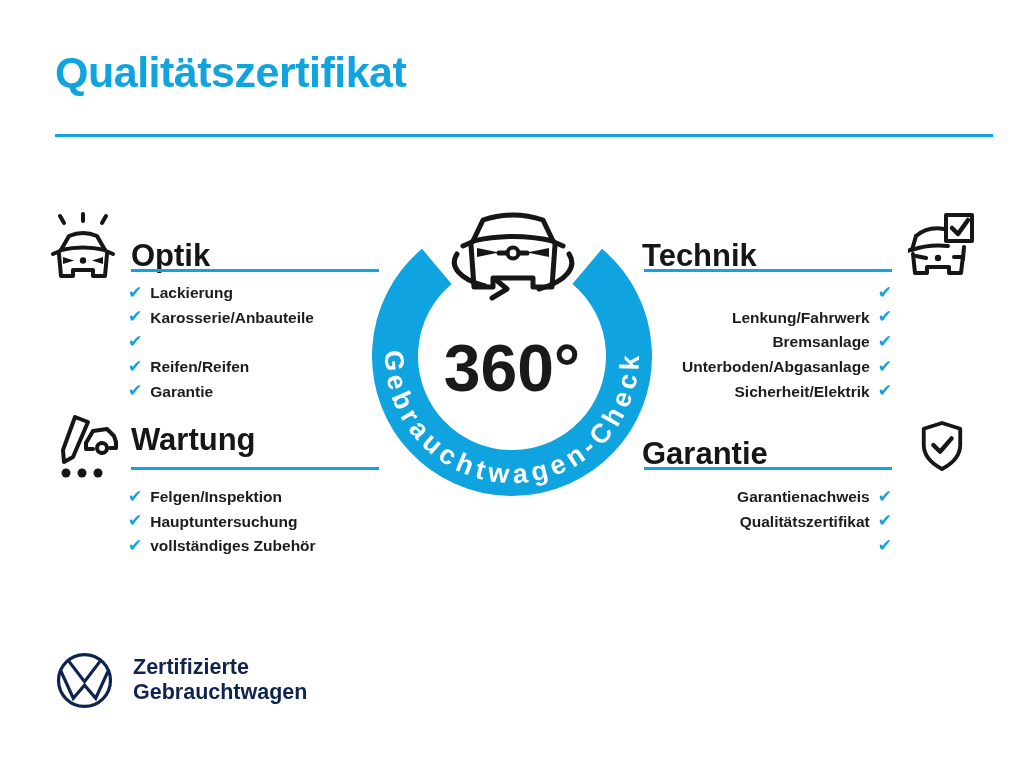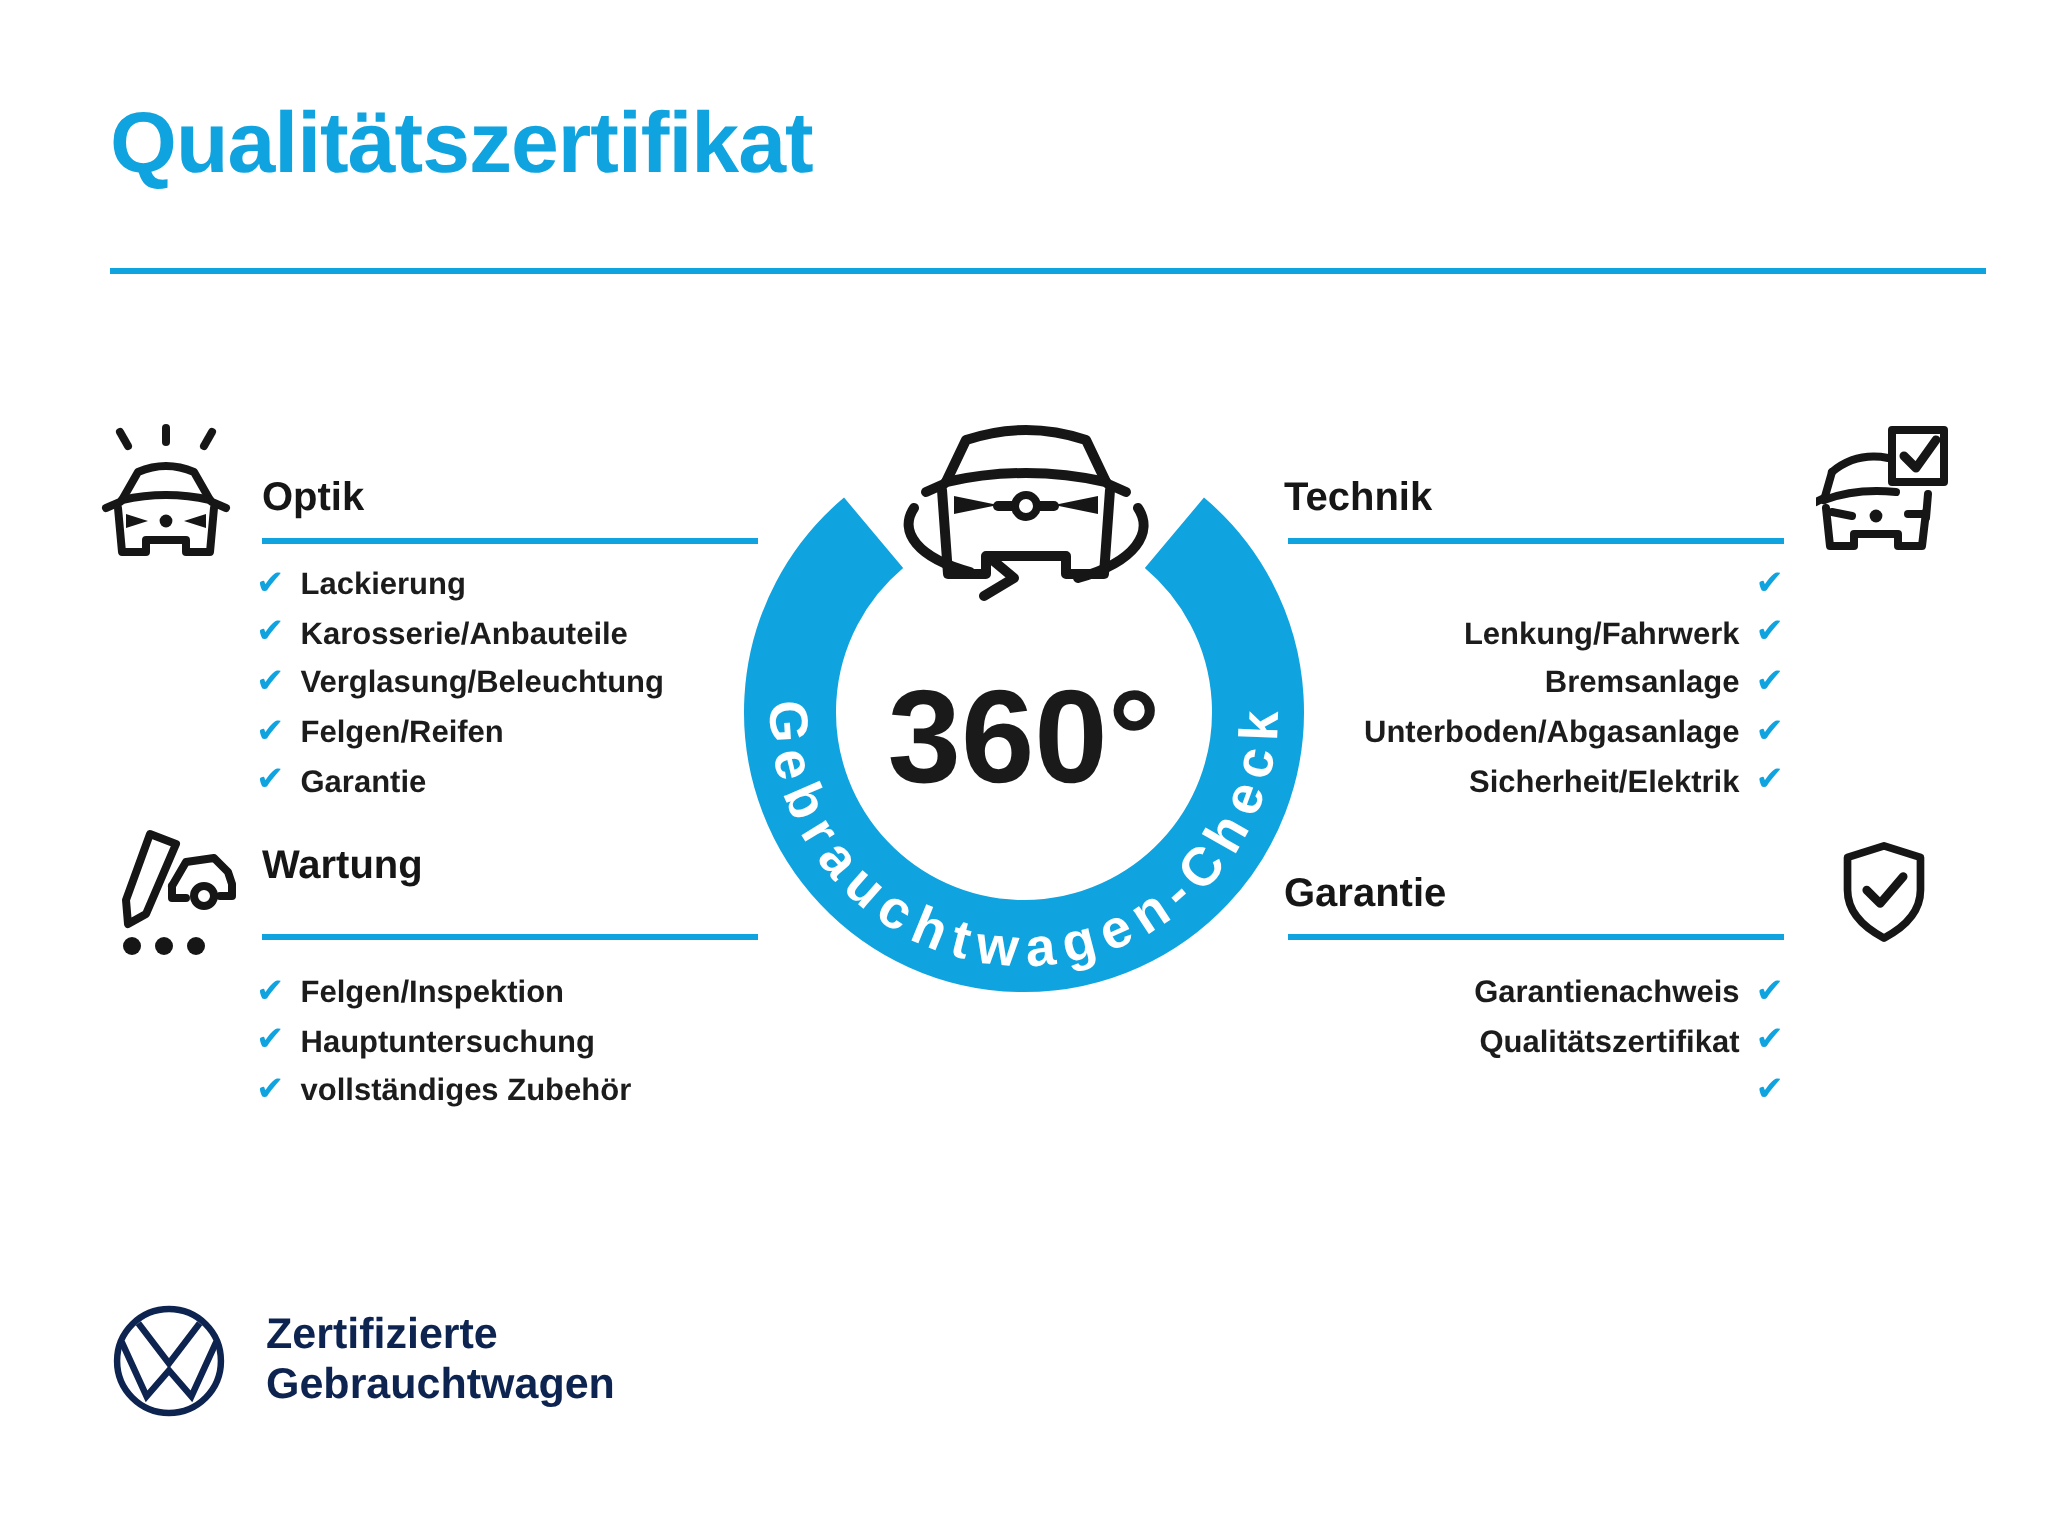--- a/index.html
+++ b/index.html
@@ -18,21 +18,21 @@
   .page-title{
     left:55px;top:48px;
     font-size:43px;font-weight:bold;color:var(--blue);
     letter-spacing:-0.5px;
   }
   .title-rule{
     left:55px;top:134px;width:938px;height:3px;background:var(--blue);
   }
   
   .sec-head{
-    font-size:20px;font-weight:bold;color:var(--ink);
+    font-size:31px;font-weight:bold;color:var(--ink);
   }
   .sec-head.right{text-align:left;}
   .sec-rule{height:3px;background:var(--blue);}
   
   .list{display:flex;flex-direction:column;}
   .row{
     display:flex;align-items:center;height:24.6px;
     font-size:15.5px;font-weight:bold;color:#1c1c1c;white-space:nowrap;
   }
   .row.rrow{justify-content:flex-end;}
@@ -86,25 +86,24 @@
   <div class="row">
       <span class="check">✔</span>
       <span>Lackierung</span>
     </div>
   <div class="row">
       <span class="check">✔</span>
       <span>Karosserie/Anbauteile</span>
     </div>
   <div class="row">
       <span class="check">✔</span>
-      <span>Verglasung/Beleuchtung</span>
-    </div>
-  <div class="row">
-      <span class="check">✔</span>
-      <span>Felgen/Reifen</span>
+    </div>
+  <div class="row">
+      <span class="check">✔</span>
+      <span>Reifen/Reifen</span>
     </div>
   <div class="row">
       <span class="check">✔</span>
       <span>Garantie</span>
     </div>
 </div>
 
 <svg class="abs" style="left:908px;top:212px" width="66" height="66" viewBox="0 0 66 66">
   <g fill="none" stroke="#161616" stroke-width="4" stroke-linecap="round" stroke-linejoin="round">
     <rect x="38" y="3" width="26" height="26"></rect>

